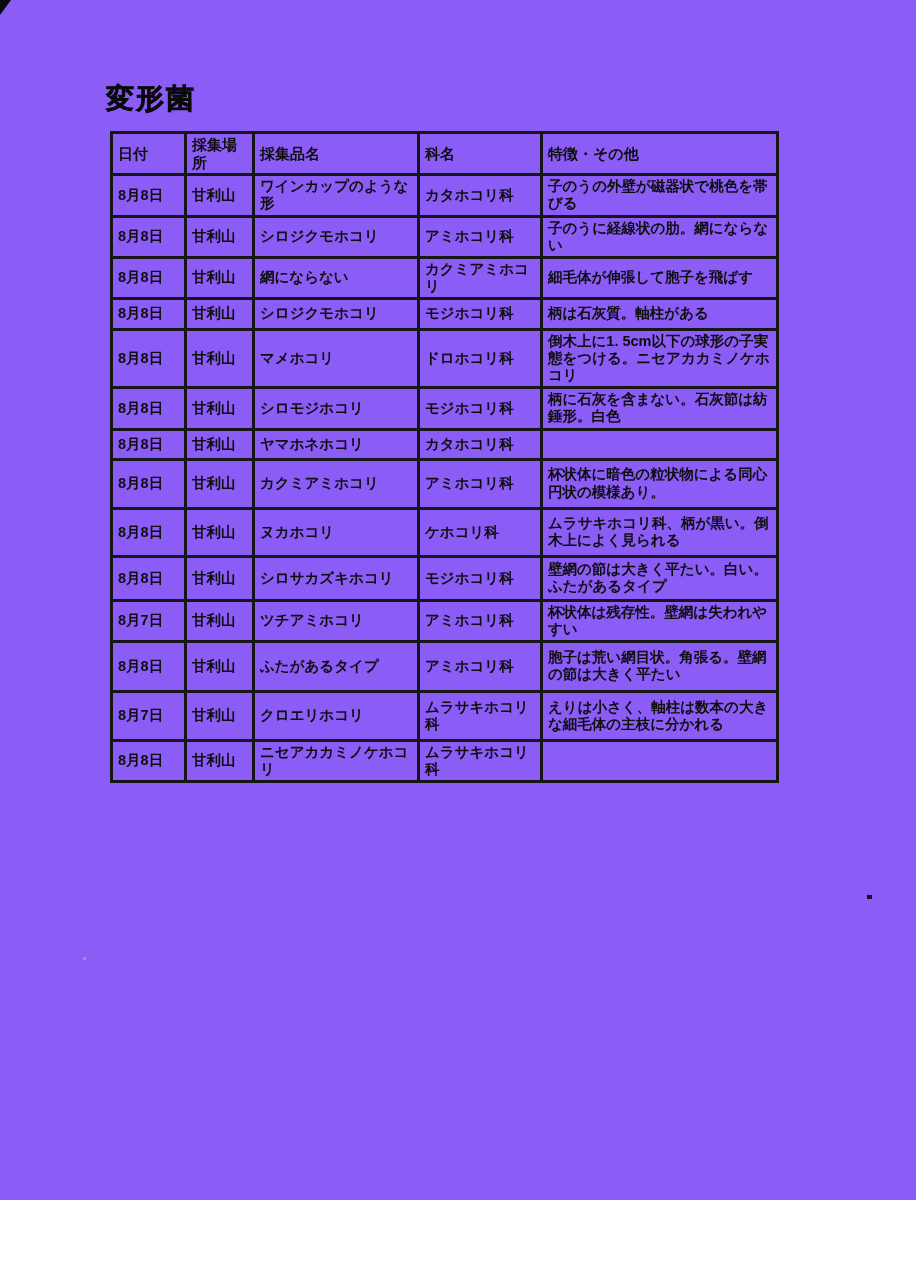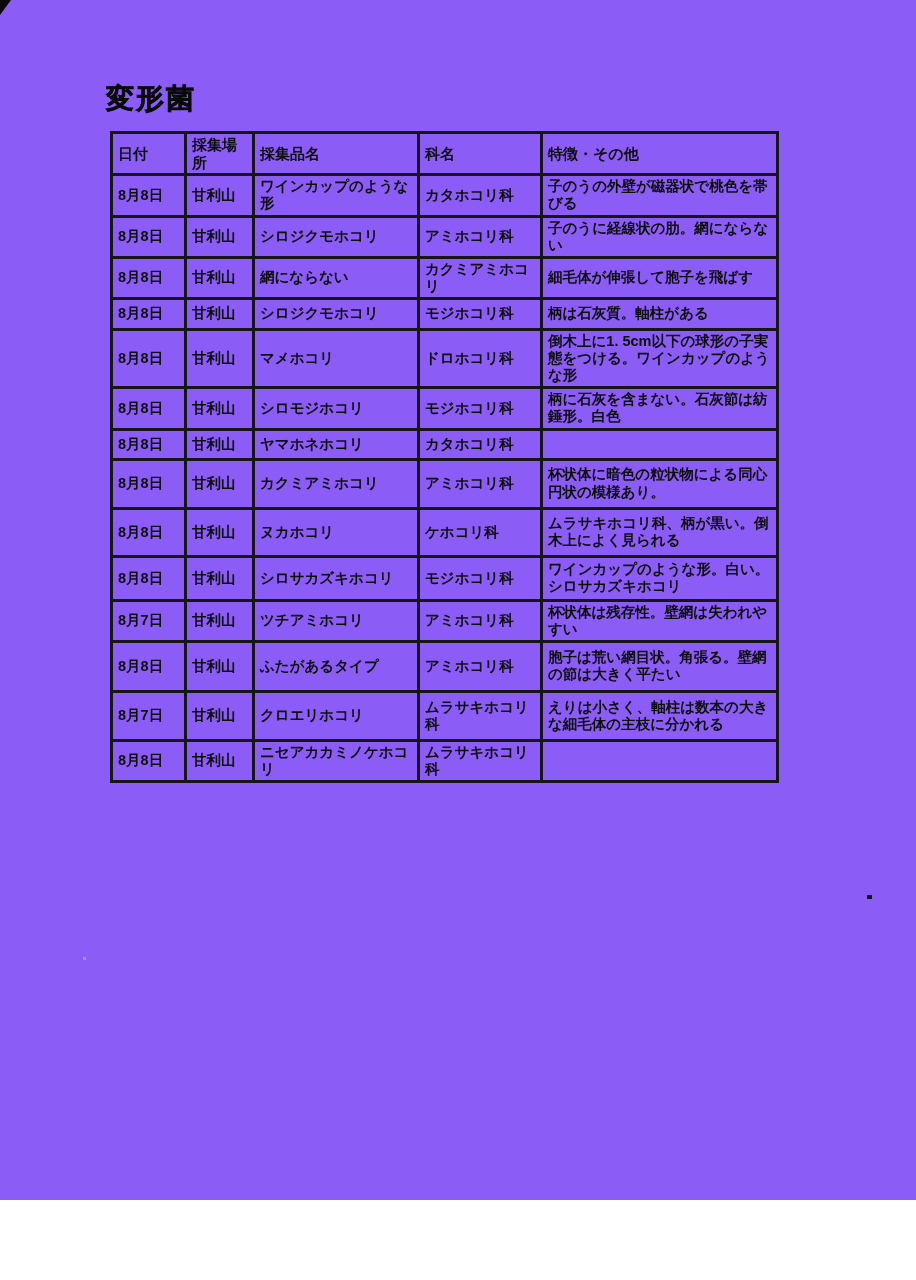--- a/index.html
+++ b/index.html
@@ -156,21 +156,21 @@
         <td>甘利山</td>
         <td>シロジクモホコリ</td>
         <td>モジホコリ科</td>
         <td>柄は石灰質。軸柱がある</td>
       </tr>
       <tr class="rh-r4">
         <td>8月8日</td>
         <td>甘利山</td>
         <td>マメホコリ</td>
         <td>ドロホコリ科</td>
-        <td>倒木上に1. 5cm以下の球形の子実態をつける。ワインカップのような形</td>
+        <td>倒木上に1. 5cm以下の球形の子実態をつける。ニセアカカミノケホコリ</td>
       </tr>
       <tr class="rh-r5">
         <td>8月8日</td>
         <td>甘利山</td>
         <td>シロモジホコリ</td>
         <td>モジホコリ科</td>
         <td>柄に石灰を含まない。石灰節は紡錘形。白色</td>
       </tr>
       <tr class="rh-r6">
         <td>8月8日</td>
@@ -191,21 +191,21 @@
         <td>甘利山</td>
         <td>ヌカホコリ</td>
         <td>ケホコリ科</td>
         <td>ムラサキホコリ科、柄が黒い。倒木上によく見られる</td>
       </tr>
       <tr class="rh-r9">
         <td>8月8日</td>
         <td>甘利山</td>
         <td>シロサカズキホコリ</td>
         <td>モジホコリ科</td>
-        <td>ワインカップのような形。白い。シロサカズキホコリ</td>
+        <td>壁網の節は大きく平たい。白い。ふたがあるタイプ</td>
       </tr>
       <tr class="rh-r10">
         <td>8月7日</td>
         <td>甘利山</td>
         <td>ツチアミホコリ</td>
         <td>アミホコリ科</td>
         <td>杯状体は残存性。壁網は失われやすい</td>
       </tr>
       <tr class="rh-r11">
         <td>8月8日</td>

